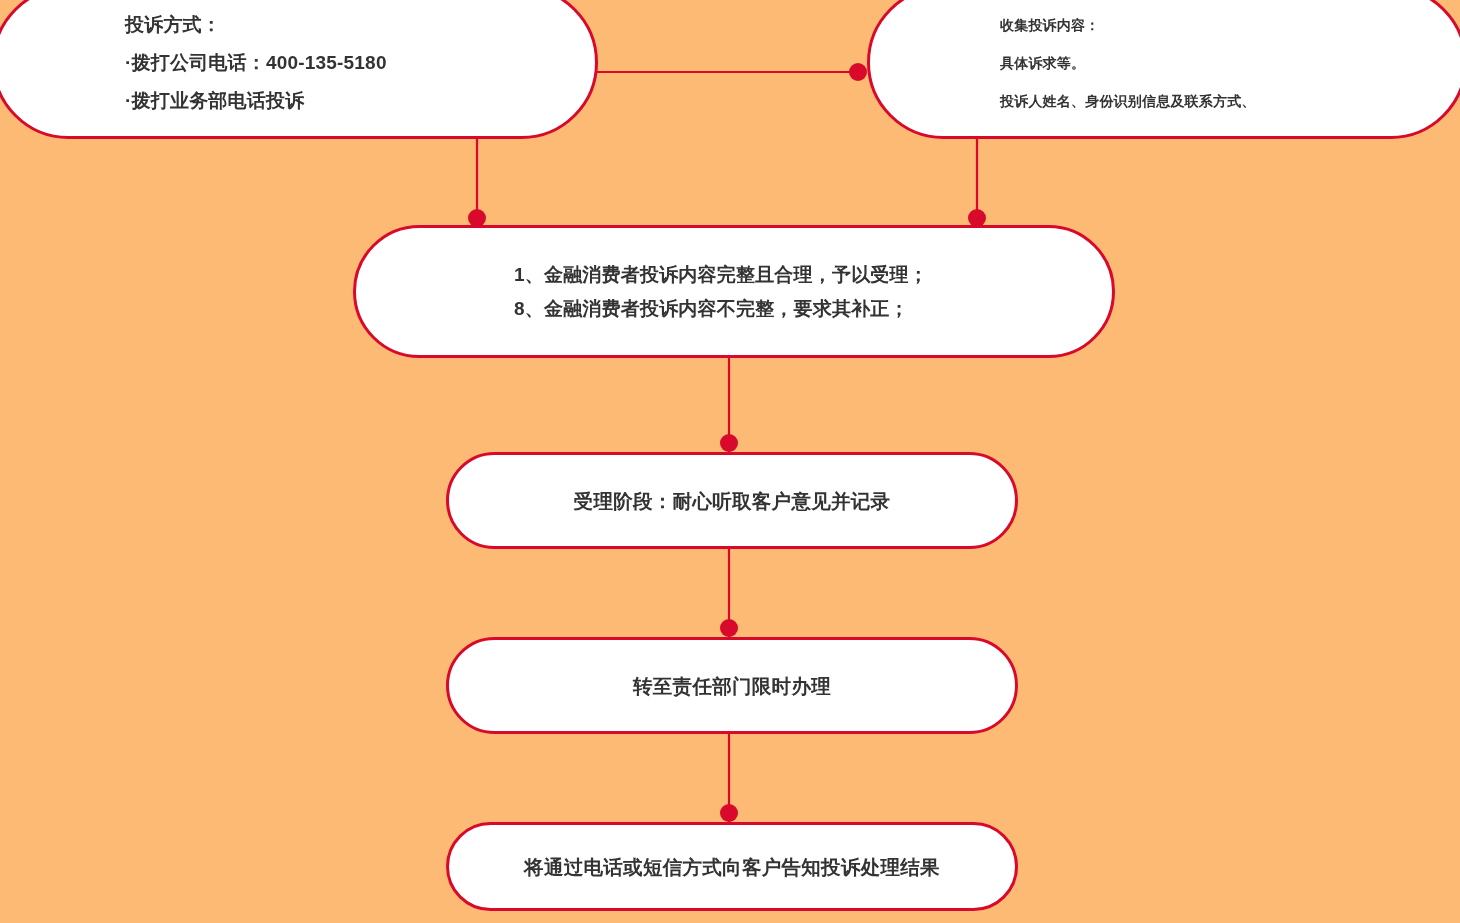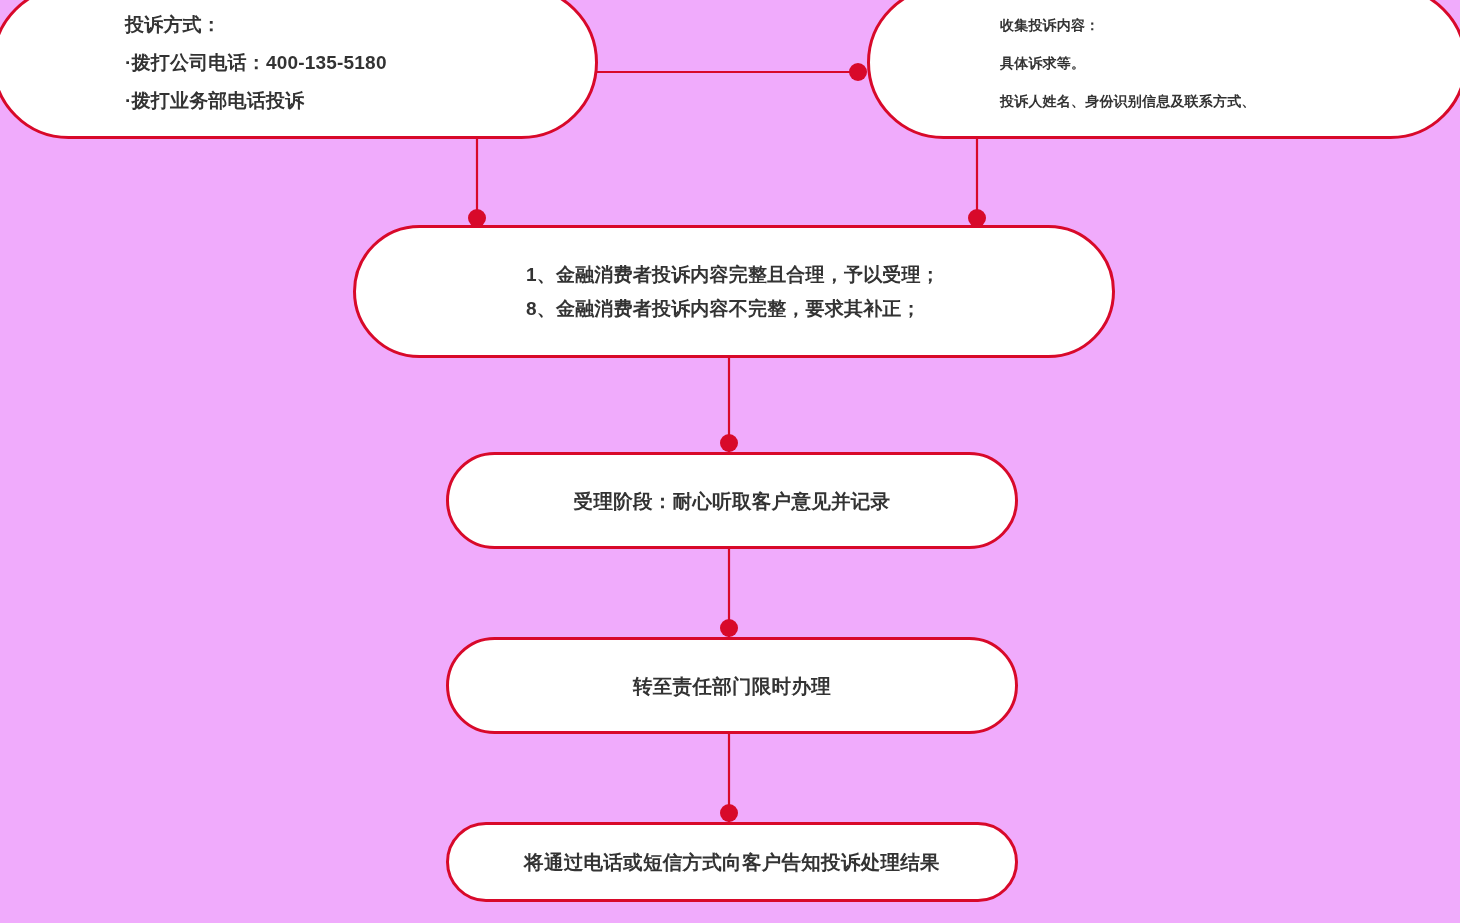--- a/index.html
+++ b/index.html
@@ -7,21 +7,21 @@
     padding: 0;
     background: #ffffff;
   }
   body {
     font-family: "Liberation Sans", "DejaVu Sans", sans-serif;
   }
   #canvas {
     position: relative;
     width: 1460px;
     height: 923px;
-    background: #f0abfc;
+    background: #fdba74;
     overflow: hidden;
   }
   
   #connectors {
     position: absolute;
     left: 0;
     top: 0;
     width: 1460px;
     height: 923px;
     z-index: 1;
@@ -77,21 +77,21 @@
     line-height: 38px;
     letter-spacing: 0.2px;
   }
   
   #node-acceptance-rules {
     left: 353px;
     top: 225px;
     width: 762px;
     height: 133px;
   }
-  #node-acceptance-rules .node-body { padding-left: 158px; padding-right: 32px; margin-left: 12px; }
+  #node-acceptance-rules .node-body { padding-left: 158px; padding-right: 32px; }
   #node-acceptance-rules .line {
     font-size: 19px;
     line-height: 34px;
     letter-spacing: 0.2px;
   }
   
   #node-acceptance-stage {
     left: 446px;
     top: 452px;
     width: 572px;
@@ -100,21 +100,21 @@
   #node-transfer-department {
     left: 446px;
     top: 637px;
     width: 572px;
     height: 97px;
   }
   #node-notify-result {
     left: 446px;
     top: 822px;
     width: 572px;
-    height: 80px;
+    height: 89px;
   }
   #node-acceptance-stage .line,
   #node-transfer-department .line,
   #node-notify-result .line {
     font-size: 19.5px;
     line-height: 28px;
     letter-spacing: 0.3px;
   }
 </style>
 </head>

